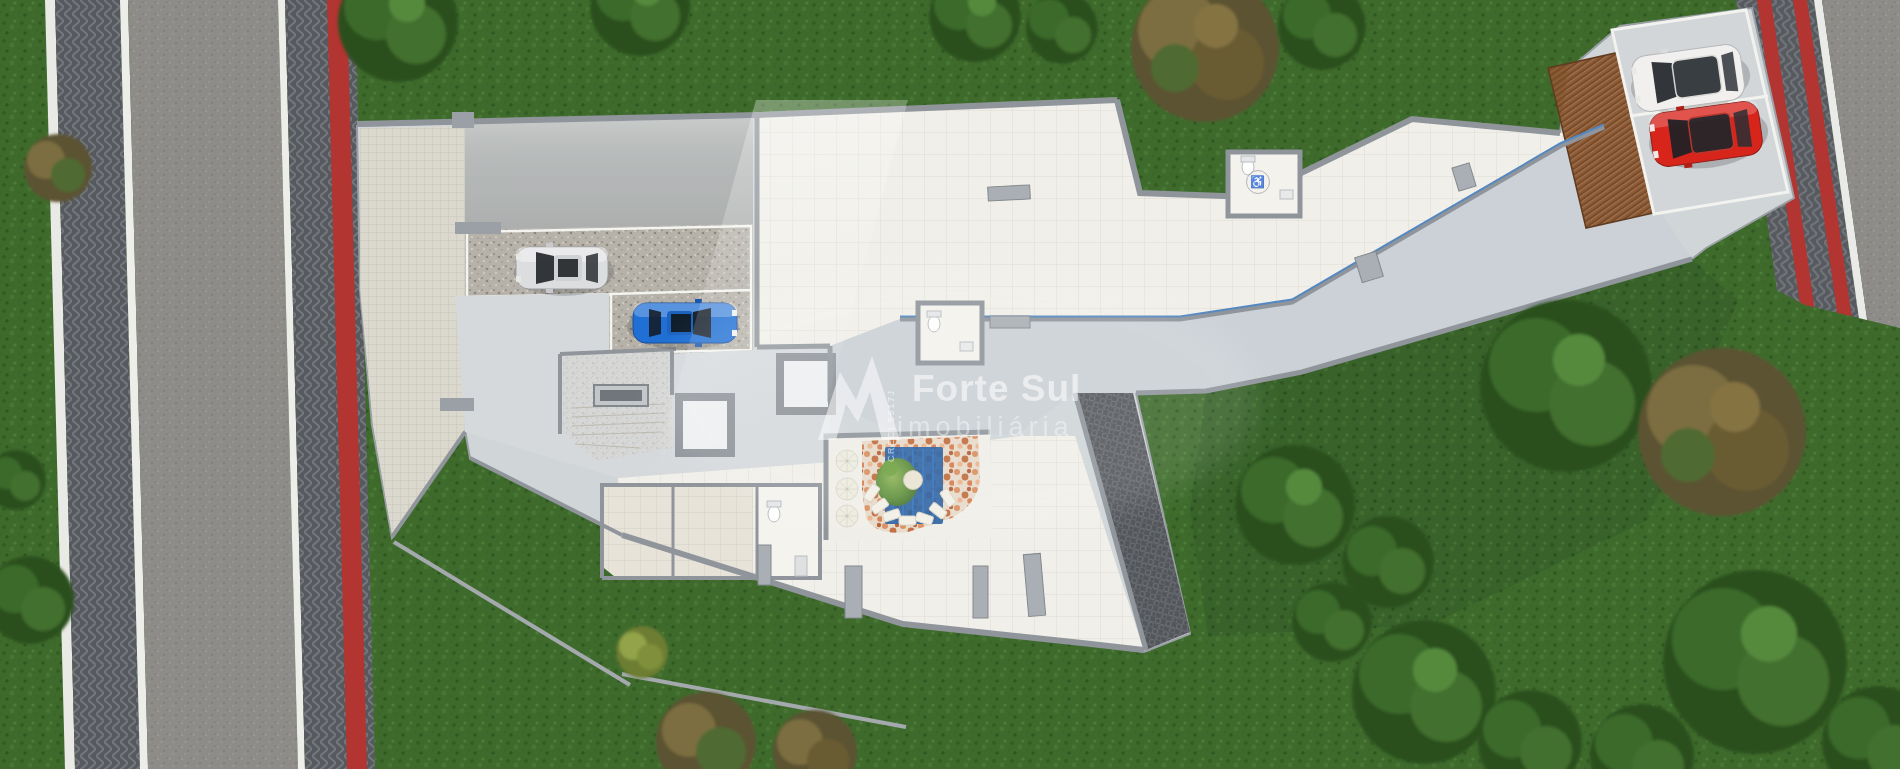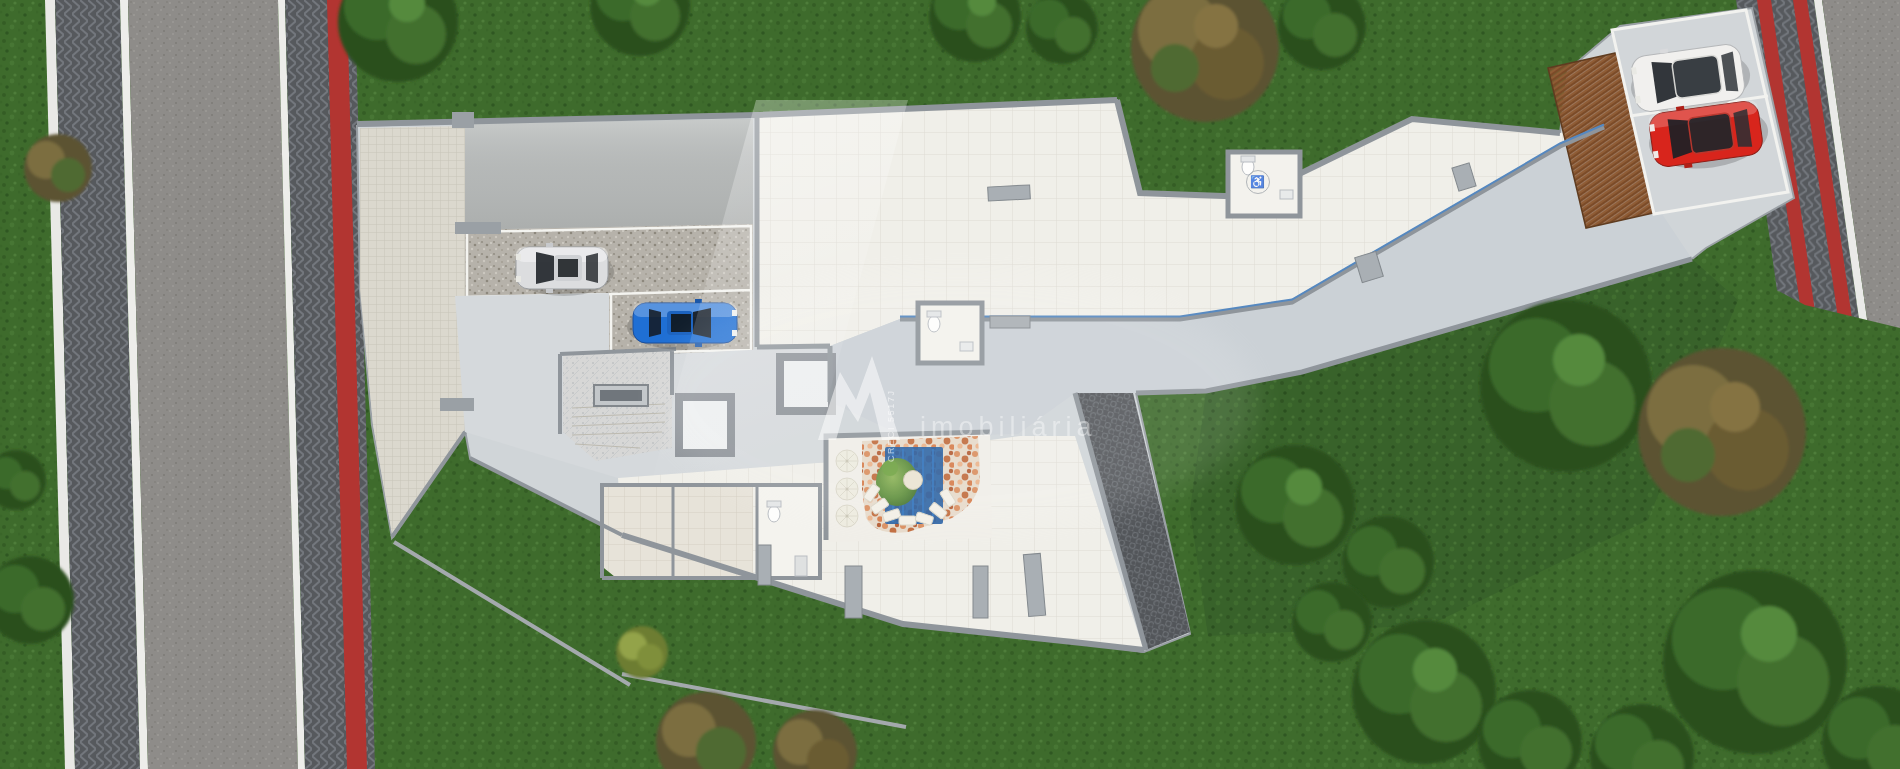--- a/index.html
+++ b/index.html
@@ -7,21 +7,21 @@
        font-family:"Liberation Sans", sans-serif;background:#3e6b2c;}
   #stage{position:absolute;left:0;top:0;width:1900px;height:769px;}
   svg{display:block;}
   
   .wm{position:absolute;left:816px;top:350px;width:330px;height:110px;pointer-events:none;}
   .wm-logo{position:absolute;left:0;top:2px;opacity:.52;}
   .wm-creci{position:absolute;left:70px;top:112px;transform:rotate(-90deg);transform-origin:0 0;
             font-size:9px;letter-spacing:1.6px;color:rgba(255,255,255,.62);white-space:nowrap;}
   .wm-brand{position:absolute;left:96px;top:18px;font-size:37px;font-weight:bold;
             letter-spacing:1px;color:rgba(255,255,255,.55);white-space:nowrap;}
-  .wm-tag{position:absolute;left:104px;top:62px;font-size:27px;font-weight:300;
+  .wm-tag{position:absolute;left:81px;top:62px;font-size:27px;font-weight:300;
           letter-spacing:5px;color:rgba(255,255,255,.40);white-space:nowrap;}
   .accessible-badge{position:absolute;left:1246px;top:170px;width:22px;height:22px;
           display:flex;align-items:center;justify-content:center;border:1px solid #9aa0a6;
           border-radius:50%;font-size:12px;color:#6d737a;opacity:.75;}
 </style>
 </head>
 <body>
 
 <div id="stage">
 <svg width="1900" height="769" viewBox="0 0 1900 769">
@@ -449,17 +449,18 @@
 
 <polygon points="756,100 908,100 806,480 652,480" fill="url(#streakGrad)"></polygon>
 <ellipse cx="958" cy="400" rx="300" ry="130" fill="#ffffff" opacity="0.10" filter="url(#soft2)"></ellipse>
 </svg>
 
 <div class="wm">
   <svg class="wm-logo" width="86" height="92" viewBox="0 0 86 92">
     <polygon points="2,88 24,20 40,48 56,4 84,88 66,88 54,40 42,70 30,52 20,88" fill="#ffffff"></polygon>
   </svg>
   <div class="wm-creci">CRECI 5517J</div>
+  <div class="wm-brand">Forte Sul</div>
   <div class="wm-tag">imobiliária</div>
 </div>
 
 <div class="accessible-badge">♿</div>
 </div>
 
 </body></html>

